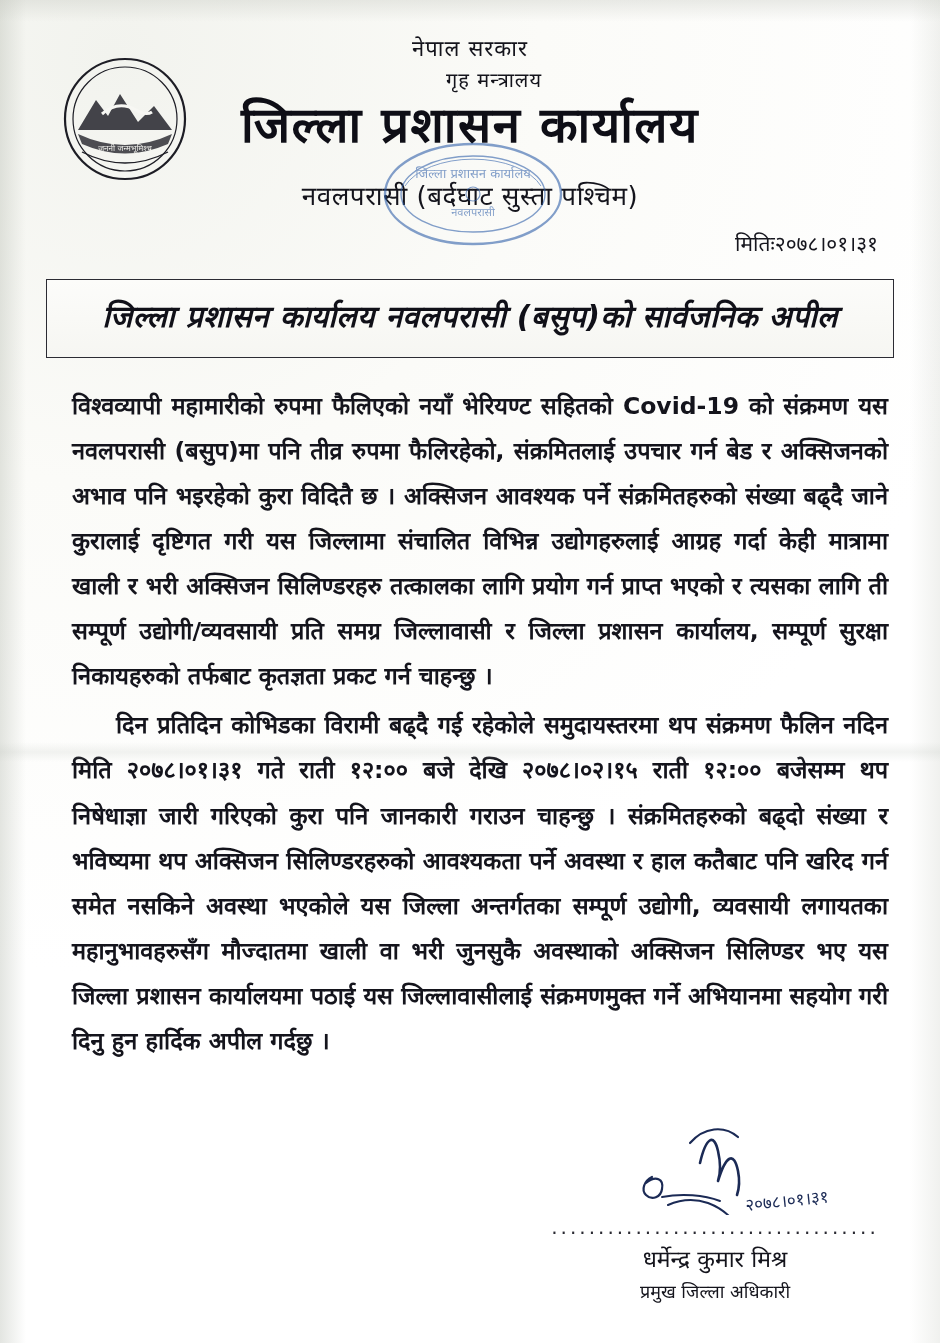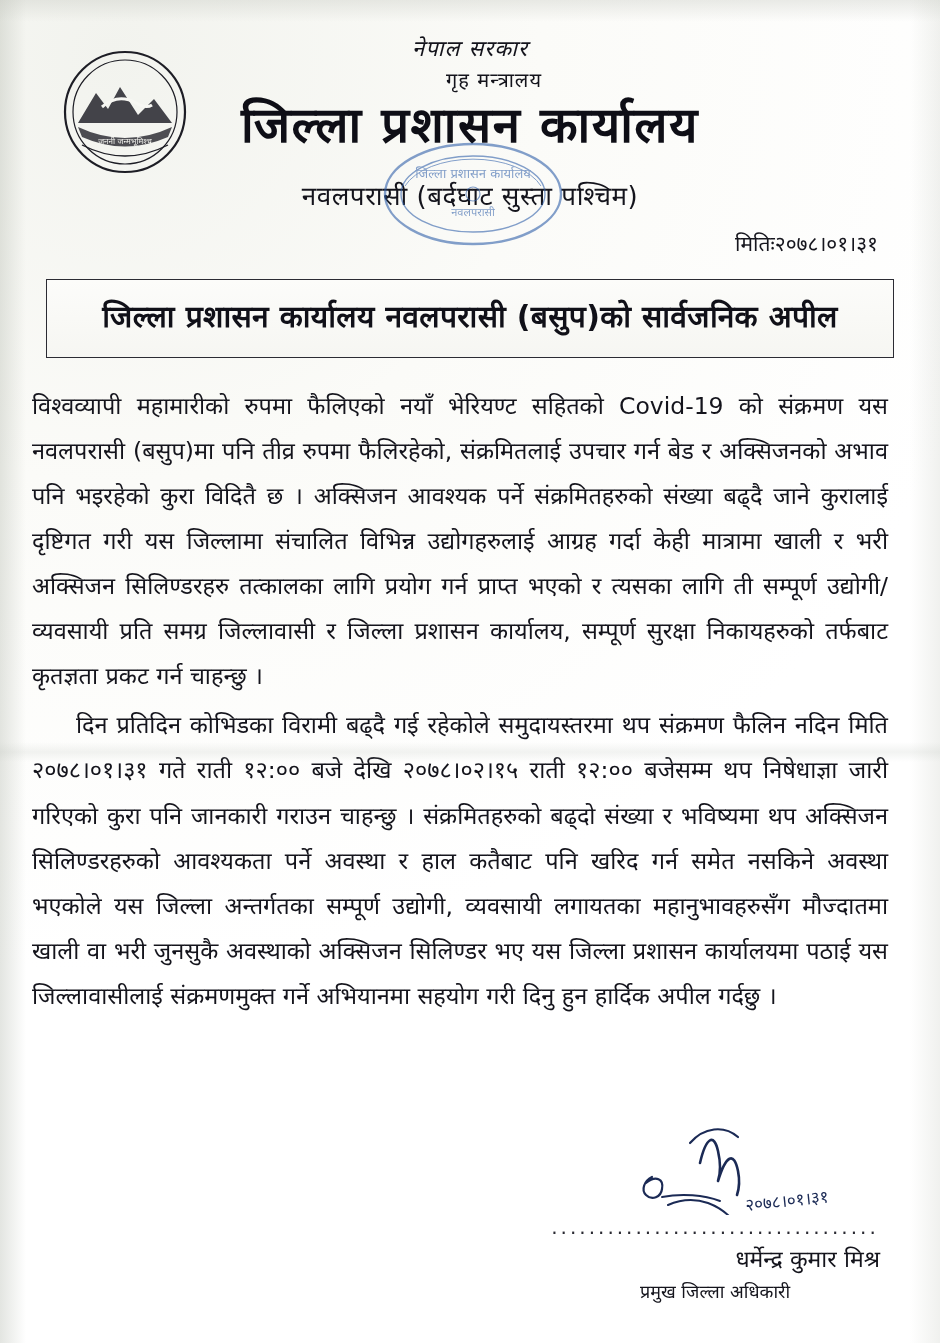--- a/index.html
+++ b/index.html
@@ -50,32 +50,31 @@
 
   
   .letterhead {
     position: relative;
     padding-top: 34px;
     text-align: center;
   }
   .emblem {
     position: absolute;
     left: 62px;
-    top: 49px;
+    top: 56px;
     width: 126px;
     height: 126px;
   }
   .emblem svg { display: block; }
 
   .gov-line {
     font-size: 22px;
     letter-spacing: 1px;
     color: #14141c;
     line-height: 1.35;
-    font-style: italic;
   }
   .ministry-line {
     font-size: 20px;
     letter-spacing: 1px;
     color: #14141c;
     line-height: 1.4;
     margin-top: 2px;
     margin-left: 48px;
   }
   .office-title {
@@ -121,30 +120,32 @@
     padding: 14px 24px 16px 24px;
     background: linear-gradient(180deg,#fcfcfa,#f6f6f2);
     text-align: center;
   }
   .title-box .t {
     font-size: 30px;
     font-weight: bold;
     line-height: 1.55;
     color: #101018;
     letter-spacing: 0.3px;
+    font-style: italic;
   }
 
   
   .body-text {
-    margin: 26px 52px 0 32px;
+    margin: 26px 52px 0 72px;
     font-size: 23.5px;
     line-height: 1.92;
     text-align: justify;
     text-justify: inter-word;
     color: #14141c;
+    font-weight: bold;
   }
   .body-text p { margin: 0 0 4px 0; }
   .body-text p.indent { text-indent: 44px; }
 
   
   .contact {
     margin: 26px 52px 0 52px;
     font-size: 23.5px;
     line-height: 1.7;
     color: #14141c;
@@ -169,21 +170,20 @@
   .dotline {
     font-size: 20px;
     letter-spacing: 3px;
     color: #2a2a32;
     margin-bottom: 2px;
   }
   .sign-name {
     font-size: 23px;
     line-height: 1.6;
     color: #14141c;
-    text-align: right;
   }
   .sign-post {
     font-size: 18px;
     line-height: 1.6;
     color: #14141c;
   }
   .ink { fill: none; stroke: #1b2a55; stroke-linecap: round; stroke-linejoin: round; }
 </style>
 </head>
 <body>

